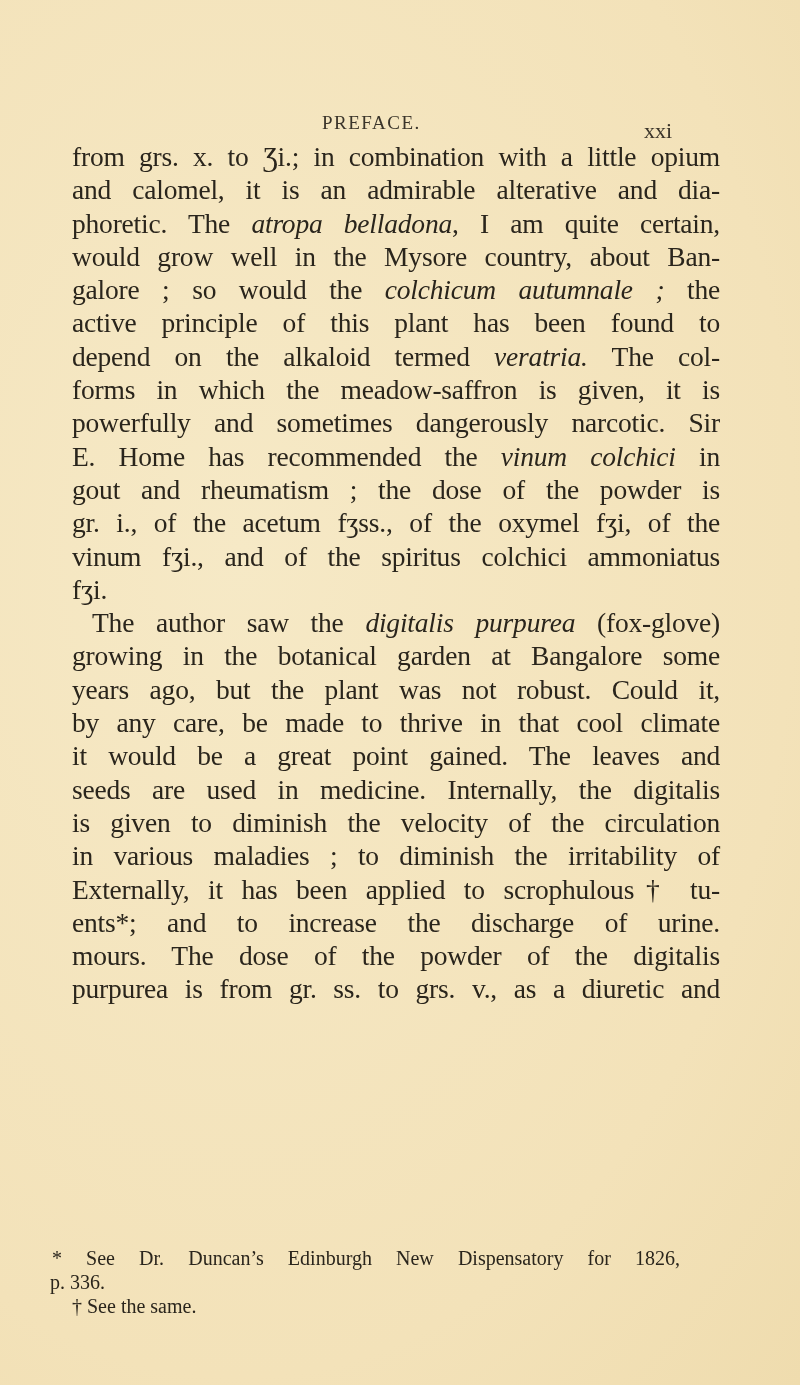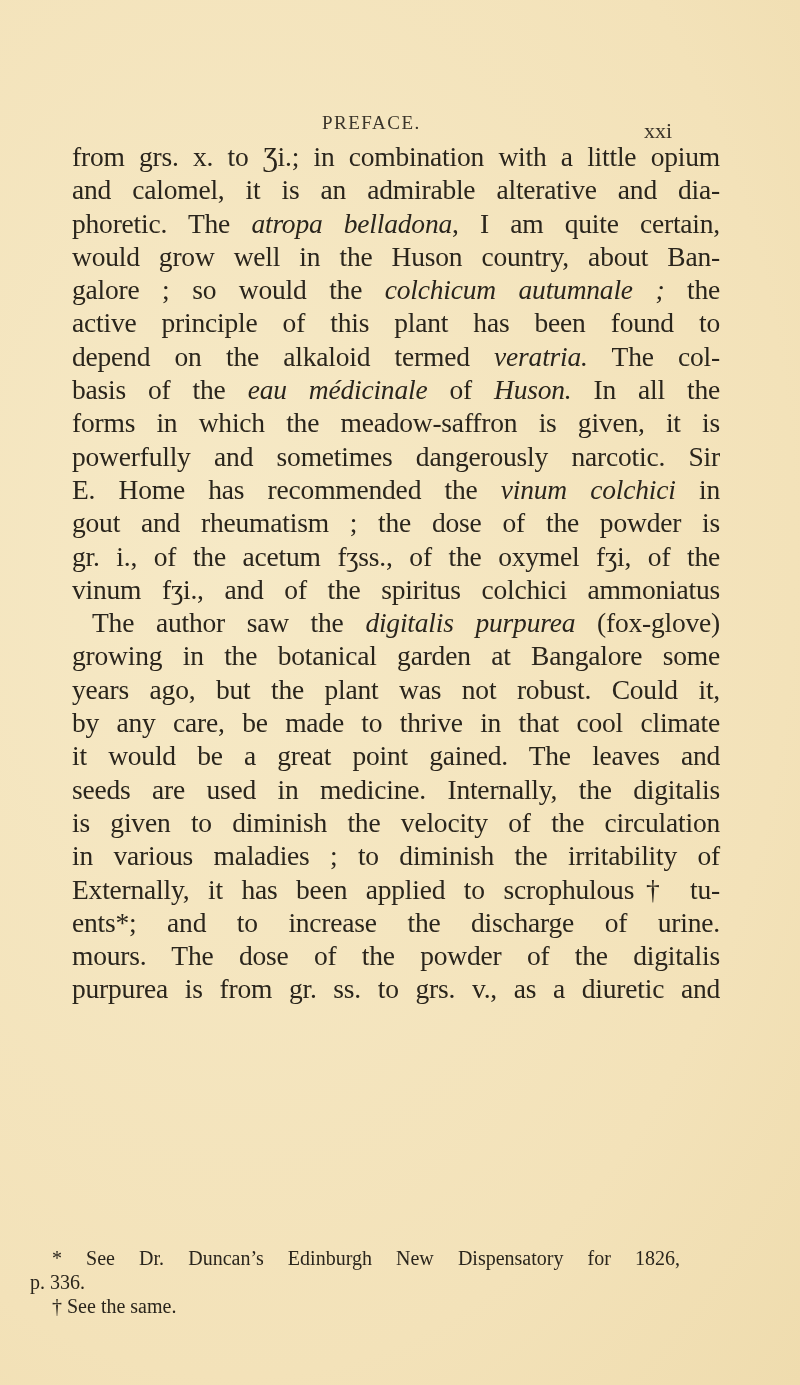--- a/index.html
+++ b/index.html
@@ -75,47 +75,47 @@
     }
     .fn-line {
       display: block;
       font-size: 20px;
       line-height: 24px;
       white-space: nowrap;
       text-align: justify;
       text-align-last: justify;
     }
     .fn-line.indent { padding-left: 22px; }
-    .fn-line.last { text-align-last: left; }
+    .fn-line.last { text-align-last: left; margin-left: 20px; }
   </style>
 </head>
 <body>
 
 <div class="page">
 
   <div class="running-head">
     <span class="running-title">PREFACE.</span>
     <span class="folio">xxi</span>
   </div>
 
   <div class="body-text">
     <span class="line">from grs. x. to Ʒi.; in combination with a little opium</span>
     <span class="line">and calomel, it is an admirable alterative and dia-</span>
     <span class="line"><span>phoretic.  The </span><span class="it">atropa belladona</span><span>, I am quite certain,</span></span>
-    <span class="line">would grow well in the Huson country, about Ban-</span>
+    <span class="line">would grow well in the Mysore country, about Ban-</span>
     <span class="line"><span>galore ; so would the </span><span class="it">colchicum autumnale ;</span><span> the</span></span>
     <span class="line">active principle of this plant has been found to</span>
     <span class="line"><span>depend on the alkaloid termed </span><span class="it">veratria.</span><span>  The col-</span></span>
-    <span class="line"><span>basis of the </span><span class="it">eau médicinale</span><span> of </span><span class="it">Huson.</span><span>  In all the</span></span>
     <span class="line">forms in which the meadow-saffron is given, it is</span>
     <span class="line">powerfully and sometimes dangerously narcotic.  Sir</span>
     <span class="line"><span>E. Home has recommended the </span><span class="it">vinum colchici</span><span> in</span></span>
     <span class="line">gout and rheumatism ; the dose of the powder is</span>
     <span class="line">gr. i., of the acetum fʒss., of the oxymel fʒi, of the</span>
     <span class="line">vinum fʒi., and of the spiritus colchici ammoniatus</span>
+    <span class="line last">fʒi.</span>
     <span class="line indent"><span>The author saw the </span><span class="it">digitalis purpurea</span><span> (fox-glove)</span></span>
     <span class="line">growing in the botanical garden at Bangalore some</span>
     <span class="line">years ago, but the plant was not robust.  Could it,</span>
     <span class="line">by any care, be made to thrive in that cool climate</span>
     <span class="line">it would be a great point gained.  The leaves and</span>
     <span class="line">seeds are used in medicine.  Internally, the digitalis</span>
     <span class="line">is given to diminish the velocity of the circulation</span>
     <span class="line">in various maladies ; to diminish the irritability of</span>
     <span class="line">Externally, it has been applied to scrophulous† tu-</span>
     <span class="line">ents*; and to increase the discharge of urine.</span>

